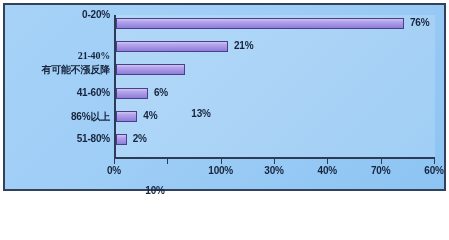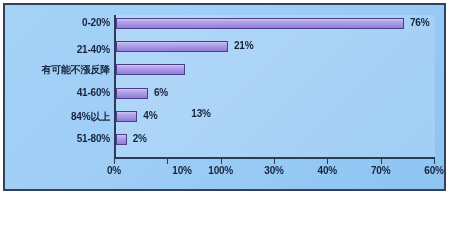--- a/index.html
+++ b/index.html
@@ -119,41 +119,41 @@
         <div class="tick" style="left: 109px;"></div>
         <div class="tick" style="left: 162.333px;"></div>
         <div class="tick" style="left: 215.667px;"></div>
         <div class="tick" style="left: 269px;"></div>
         <div class="tick" style="left: 322.333px;"></div>
         <div class="tick" style="left: 375.667px;"></div>
         <div class="tick" style="left: 429px;"></div>
       </div>
     <div id="tick-labels">
         <div class="tick-label" style="left: 87px;">0%</div>
-        <div class="tick-label" style="left: 155px;">10%</div>
+        <div class="tick-label" style="left: 128px; margin-top: 20px;">10%</div>
         <div class="tick-label" style="left: 193.667px;">100%</div>
         <div class="tick-label" style="left: 247px;">30%</div>
         <div class="tick-label" style="left: 300.333px;">40%</div>
         <div class="tick-label" style="left: 353.667px;">70%</div>
         <div class="tick-label" style="left: 407px;">60%</div>
       </div>
     <div id="bars">
         <div class="bar" style="top: 13px; width: 288px; height: 11px;"></div>
         <div class="bar" style="top: 36.2px; width: 112px; height: 11px;"></div>
         <div class="bar" style="top: 59.4px; width: 69.3333px; height: 11px;"></div>
         <div class="bar" style="top: 82.6px; width: 32px; height: 11px;"></div>
         <div class="bar" style="top: 105.8px; width: 21.3333px; height: 11px;"></div>
         <div class="bar" style="top: 129px; width: 10.6667px; height: 11px;"></div>
       </div>
     <div id="cat-labels">
-        <div class="cat-label-wrap" style="top: 12px;">0-20%</div>
-        <div class="cat-label-wrap" style="top: 39px;">21-40%</div>
+        <div class="cat-label-wrap" style="top: 4px;">0-20%</div>
+        <div class="cat-label-wrap" style="top: 45px; font-family: Liberation Serif, serif;">21-40%</div>
         <div class="cat-label-wrap" style="top: 58.4px;">有可能不漲反降</div>
         <div class="cat-label-wrap" style="top: 81.6px;">41-60%</div>
-        <div class="cat-label-wrap" style="top: 104.8px;">84%以上</div>
+        <div class="cat-label-wrap" style="top: 104.8px;">86%以上</div>
         <div class="cat-label-wrap" style="top: 128px;">51-80%</div>
       </div>
     <div id="bar-values">
         <div class="bar-value" style="top: 12px; left: 405px;">76%</div>
         <div class="bar-value" style="top: 35.2px; left: 229px; text-align: center;">21%</div>
         <div class="bar-value" style="top: 58.4px; left: 186.333px; margin-top: 45px;">13%</div>
         <div class="bar-value" style="top: 81.6px; left: 149px;">6%</div>
         <div class="bar-value" style="top: 104.8px; left: 138.333px;">4%</div>
         <div class="bar-value" style="top: 128px; left: 127.667px;">2%</div>
       </div>

